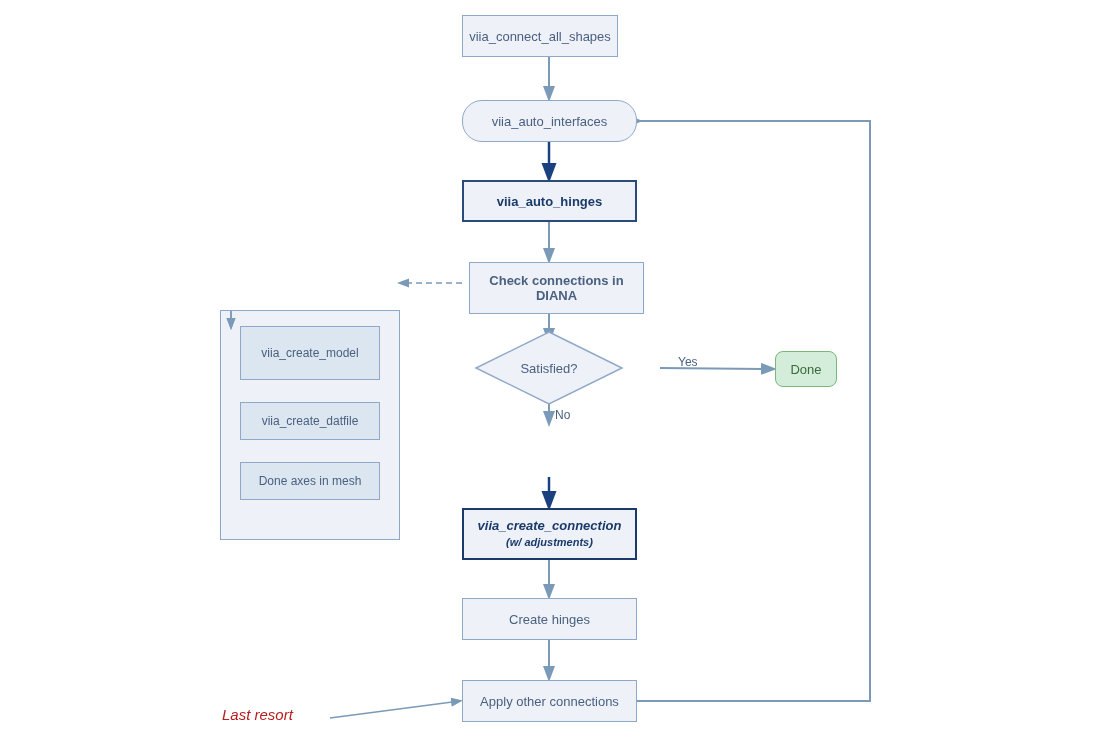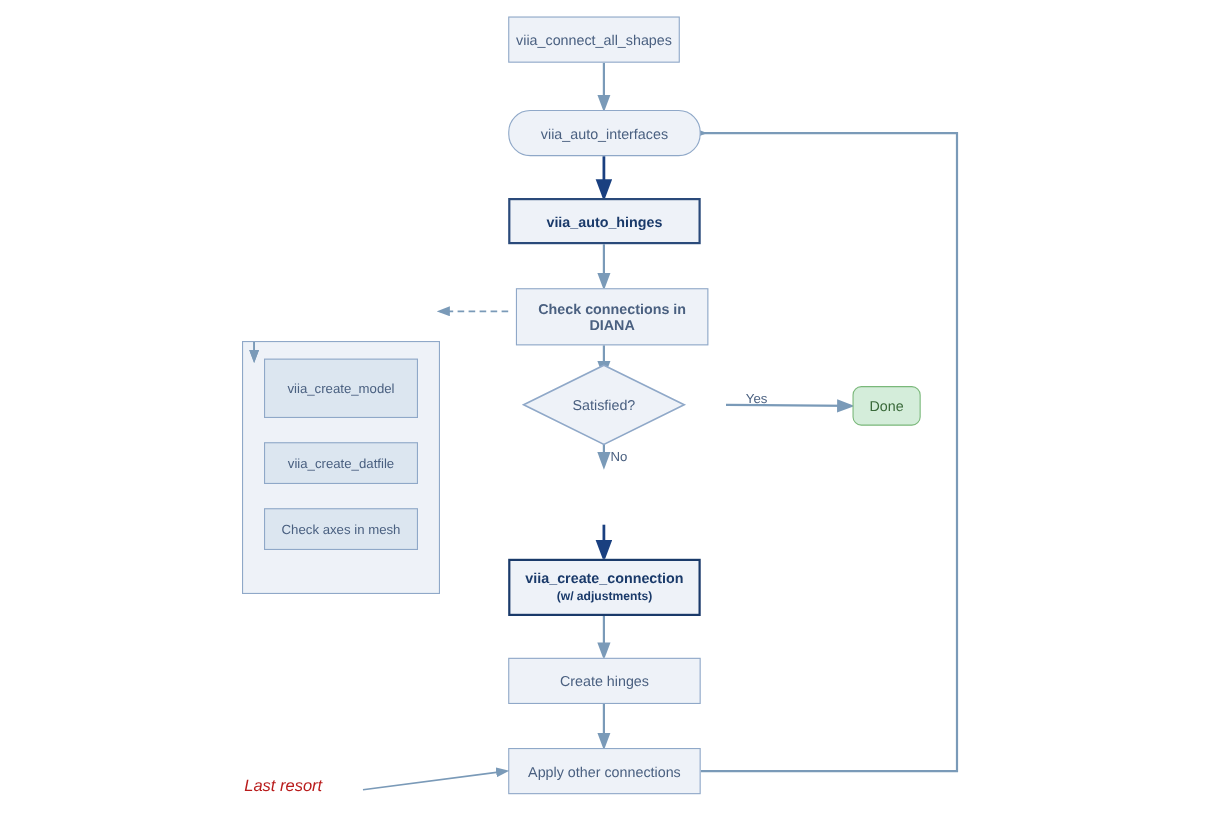--- a/index.html
+++ b/index.html
@@ -154,21 +154,21 @@
   <div class="label-text" style="left:555px;top:408px;">
     <span>No</span>
   </div>
 
   <div class="done-box" style="left:775px;top:351px;width:62px;height:36px;">
     <span>Done</span>
   </div>
 
 
   <div class="node-box dark-border" style="left:462px;top:508px;width:175px;height:52px;">
-    <div style="line-height:1.4;">
+    <div style="line-height:1.4;font-style:italic;">
       <div style="font-weight:bold;font-size:13px;color:#1a3a6a;">viia_create_connection</div>
       <div style="font-size:11px;color:#1a3a6a;">(w/ adjustments)</div>
     </div>
   </div>
 
   <div class="node-box" style="left:462px;top:598px;width:175px;height:42px;">
     <span>Create hinges</span>
   </div>
 
   <div class="node-box" style="left:462px;top:680px;width:175px;height:42px;">
@@ -191,21 +191,21 @@
       <span>viia_create_datfile</span>
     </div>
 
     <div style="display:flex;justify-content:center;height:22px;align-items:center;">
       <svg width="20" height="22">
           <line x1="10" y1="0" x2="10" y2="16" stroke="#7a9ab8" stroke-width="1.5" marker-end="url(#arrow-gray)"></line>
         </svg>
     </div>
 
     <div class="subflow-node" style="width:140px;height:38px;">
-      <span>Check axes in mesh</span>
+      <span>Done axes in mesh</span>
     </div>
   </div>
 
   <div class="last-resort-label" style="left:222px;top:706px;">
     <span>Last resort</span>
   </div>
 
   <svg style="position:absolute;left:0;top:0;width:1099px;height:753px;pointer-events:none;">
     <defs>
       <marker id="arrow-gray2" markerWidth="8" markerHeight="8" refX="6" refY="3" orient="auto">

